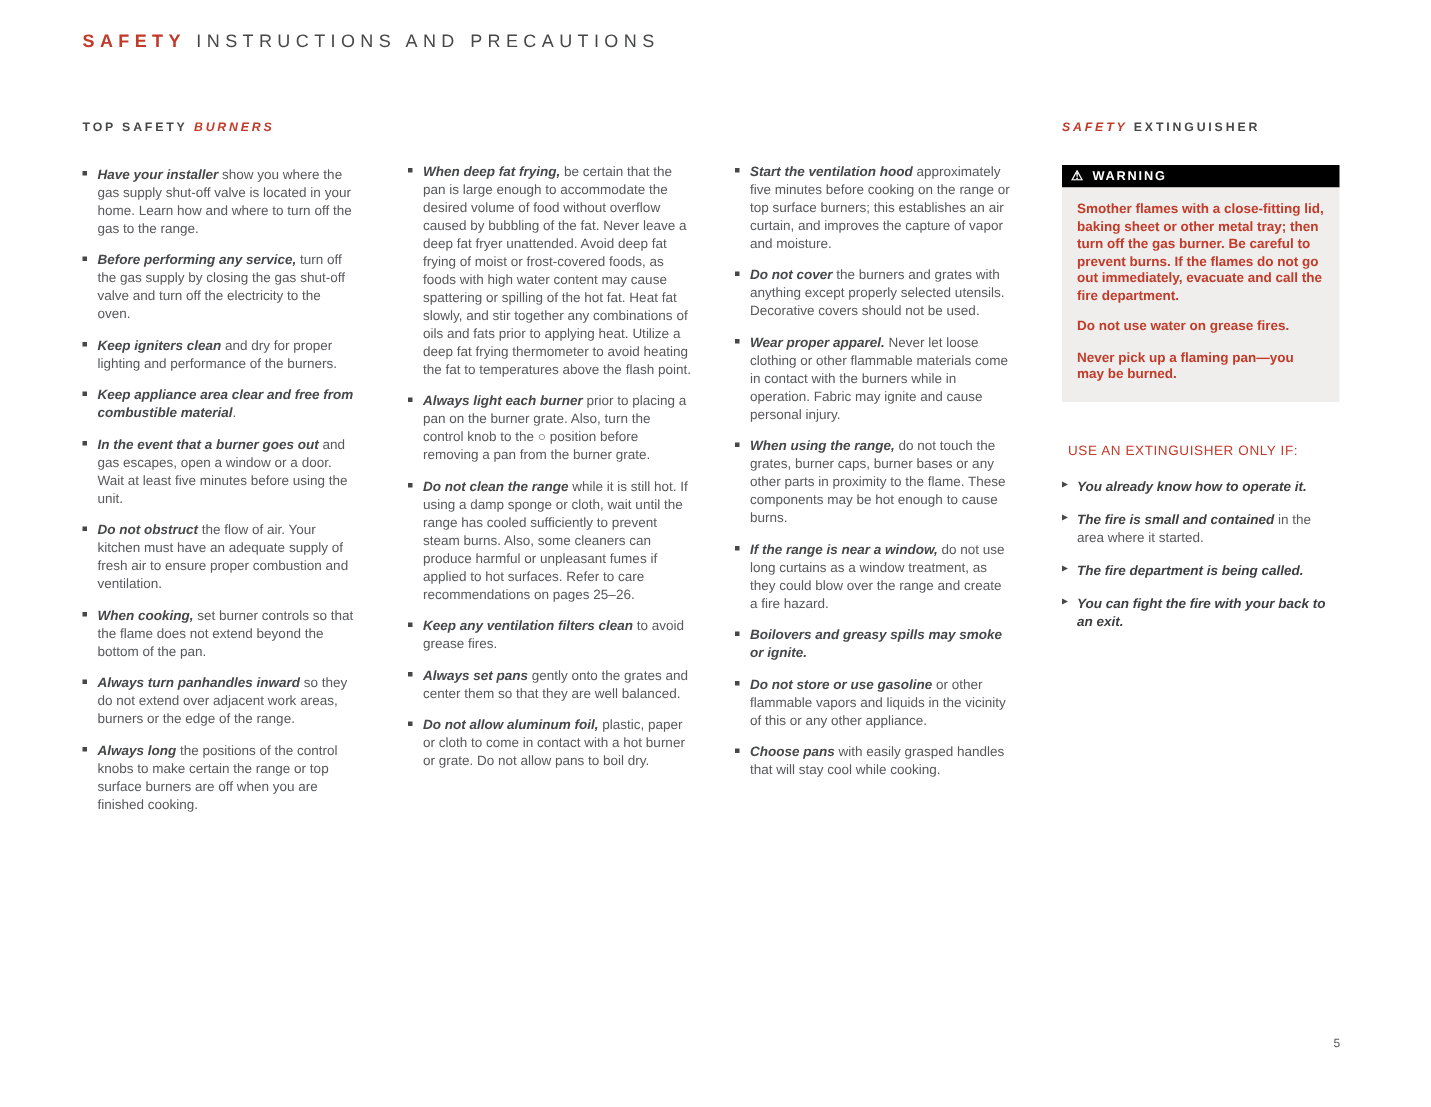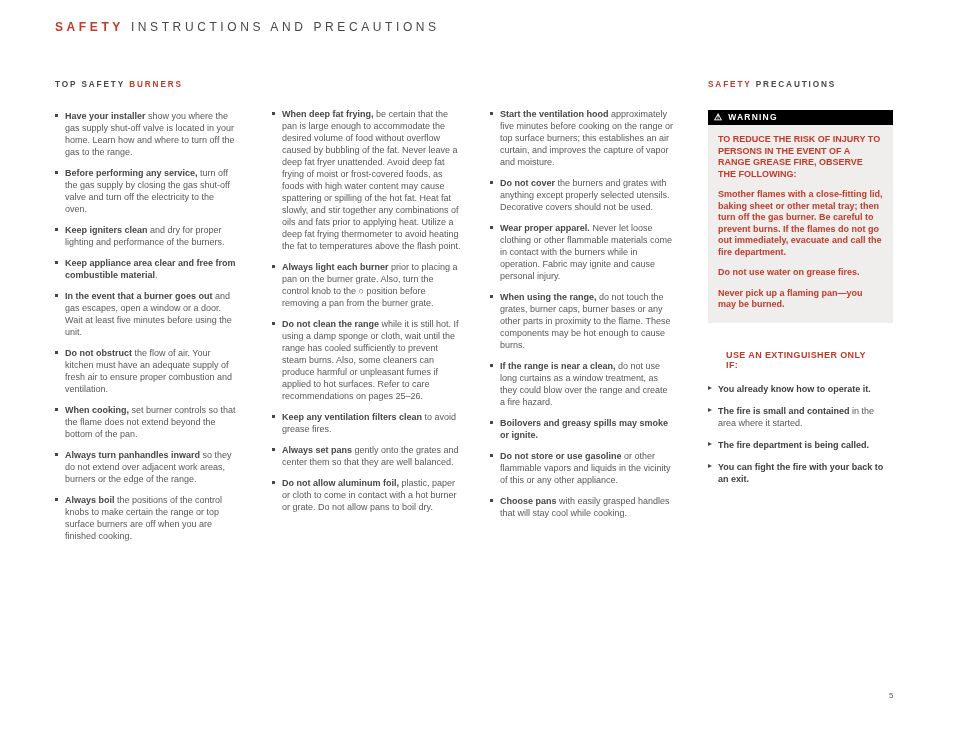--- a/index.html
+++ b/index.html
@@ -22,52 +22,52 @@
     position: absolute; left: 55px; top: 20px; margin: 0;
     font-size: 12px; font-weight: normal; letter-spacing: 3.6px;
     color: var(--ink-bold); white-space: nowrap;
   }
   .title .em { color: var(--accent); font-weight: bold; }
 
   .sec-head {
     margin: 0 0 21px; font-size: 8.2px; font-weight: bold;
     letter-spacing: 1.9px; color: var(--ink-bold); white-space: nowrap;
   }
-  .accent { color: var(--accent); }
+  .accent { color: var(--accent); font-style: italic; }
 
   .col { position: absolute; }
   .col1 { left: 55px;  top: 80px;  width: 183px; }
   .col2 { left: 272px; top: 108px; width: 189px; }
   .col3 { left: 490px; top: 108px; width: 184px; }
   .col4 { left: 708px; top: 80px;  width: 185px; }
 
   .item { display: flex; margin: 0 0 9px; }
   .bullet {
     flex: 0 0 auto; width: 3px; height: 3px;
     background: var(--ink-bold); margin: 4px 7px 0 0;
   }
   .item-text { margin: 0; font-size: 9px; line-height: 12px; color: var(--ink); }
-  .item-text b { color: var(--ink-bold); }
+  .item-text b { color: var(--ink-bold); font-style: italic; }
 
   .warning-box { width: 185px; }
   .warn-header {
     display: flex; align-items: center; gap: 5px;
     background: var(--warn-bar); color: #fff;
     font-size: 8.5px; font-weight: bold; letter-spacing: 1.2px;
     padding: 2px 6px; line-height: 11px;
   }
   .warn-icon { font-size: 9px; line-height: 1; font-style: normal; }
   .warn-body { background: var(--warn-bg); padding: 9px 10px 3px; }
   .warn-text {
     margin: 0 0 9px; font-size: 9px; line-height: 11.5px;
     font-weight: bold; color: var(--accent);
   }
 
   .ext-head {
-    margin: 27px 18px 13px; font-size: 9px; font-weight: bold;
+    margin: 27px 4px 13px; font-size: 9px; font-weight: normal;
     letter-spacing: 0.4px; color: var(--accent);
   }
   .ext .item { margin-bottom: 10px; }
   .ext .bullet {
     width: 0; height: 0; background: none;
     border-left: 4px solid var(--ink-bold);
     border-top: 2.5px solid transparent;
     border-bottom: 2.5px solid transparent;
     margin: 3.5px 6px 0 0;
   }
@@ -115,21 +115,21 @@
         <div class="item">
           <span class="bullet"></span>
           <p class="item-text"><b>When cooking,</b> set burner controls so that the flame does not extend beyond the bottom of the pan.</p>
         </div>
         <div class="item">
           <span class="bullet"></span>
           <p class="item-text"><b>Always turn panhandles inward</b> so they do not extend over adjacent work areas, burners or the edge of the range.</p>
         </div>
         <div class="item">
           <span class="bullet"></span>
-          <p class="item-text"><b>Always boil</b> the positions of the control knobs to make certain the range or top surface burners are off when you are finished cooking.</p>
+          <p class="item-text"><b>Always long</b> the positions of the control knobs to make certain the range or top surface burners are off when you are finished cooking.</p>
         </div>
       </div>
   </section>
 
   <section class="col col2">
     <div class="list">
         <div class="item">
           <span class="bullet"></span>
           <p class="item-text"><b>When deep fat frying,</b> be certain that the pan is large enough to accommodate the desired volume of food without overflow caused by bubbling of the fat. Never leave a deep fat fryer unattended. Avoid deep fat frying of moist or frost-covered foods, as foods with high water content may cause spattering or spilling of the hot fat. Heat fat slowly, and stir together any combinations of oils and fats prior to applying heat. Utilize a deep fat frying thermometer to avoid heating the fat to temperatures above the flash point.</p>
         </div>
@@ -169,47 +169,46 @@
         <div class="item">
           <span class="bullet"></span>
           <p class="item-text"><b>Wear proper apparel.</b> Never let loose clothing or other flammable materials come in contact with the burners while in operation. Fabric may ignite and cause personal injury.</p>
         </div>
         <div class="item">
           <span class="bullet"></span>
           <p class="item-text"><b>When using the range,</b> do not touch the grates, burner caps, burner bases or any other parts in proximity to the flame. These components may be hot enough to cause burns.</p>
         </div>
         <div class="item">
           <span class="bullet"></span>
-          <p class="item-text"><b>If the range is near a clean,</b> do not use long curtains as a window treatment, as they could blow over the range and create a fire hazard.</p>
+          <p class="item-text"><b>If the range is near a window,</b> do not use long curtains as a window treatment, as they could blow over the range and create a fire hazard.</p>
         </div>
         <div class="item">
           <span class="bullet"></span>
           <p class="item-text"><b>Boilovers and greasy spills may smoke or ignite.</b></p>
         </div>
         <div class="item">
           <span class="bullet"></span>
           <p class="item-text"><b>Do not store or use gasoline</b> or other flammable vapors and liquids in the vicinity of this or any other appliance.</p>
         </div>
         <div class="item">
           <span class="bullet"></span>
           <p class="item-text"><b>Choose pans</b> with easily grasped handles that will stay cool while cooking.</p>
         </div>
       </div>
   </section>
 
   <section class="col col4">
-    <h2 class="sec-head"><span class="accent">SAFETY</span><span> PRECAUTIONS</span></h2>
+    <h2 class="sec-head"><span class="accent">SAFETY</span><span> EXTINGUISHER</span></h2>
 
     <div class="warning-box">
       <div class="warn-header">
         <span class="warn-icon">⚠</span>
         <span>WARNING</span>
       </div>
       <div class="warn-body">
-          <p class="warn-text">TO REDUCE THE RISK OF INJURY TO PERSONS IN THE EVENT OF A RANGE GREASE FIRE, OBSERVE THE FOLLOWING:</p>
           <p class="warn-text">Smother flames with a close-fitting lid, baking sheet or other metal tray; then turn off the gas burner. Be careful to prevent burns. If the flames do not go out immediately, evacuate and call the fire department.</p>
           <p class="warn-text">Do not use water on grease fires.</p>
           <p class="warn-text">Never pick up a flaming pan—you may be burned.</p>
         </div>
     </div>
 
     <h3 class="ext-head">USE AN EXTINGUISHER ONLY IF:</h3>
     <div class="list ext">
         <div class="item">
           <span class="bullet"></span>

